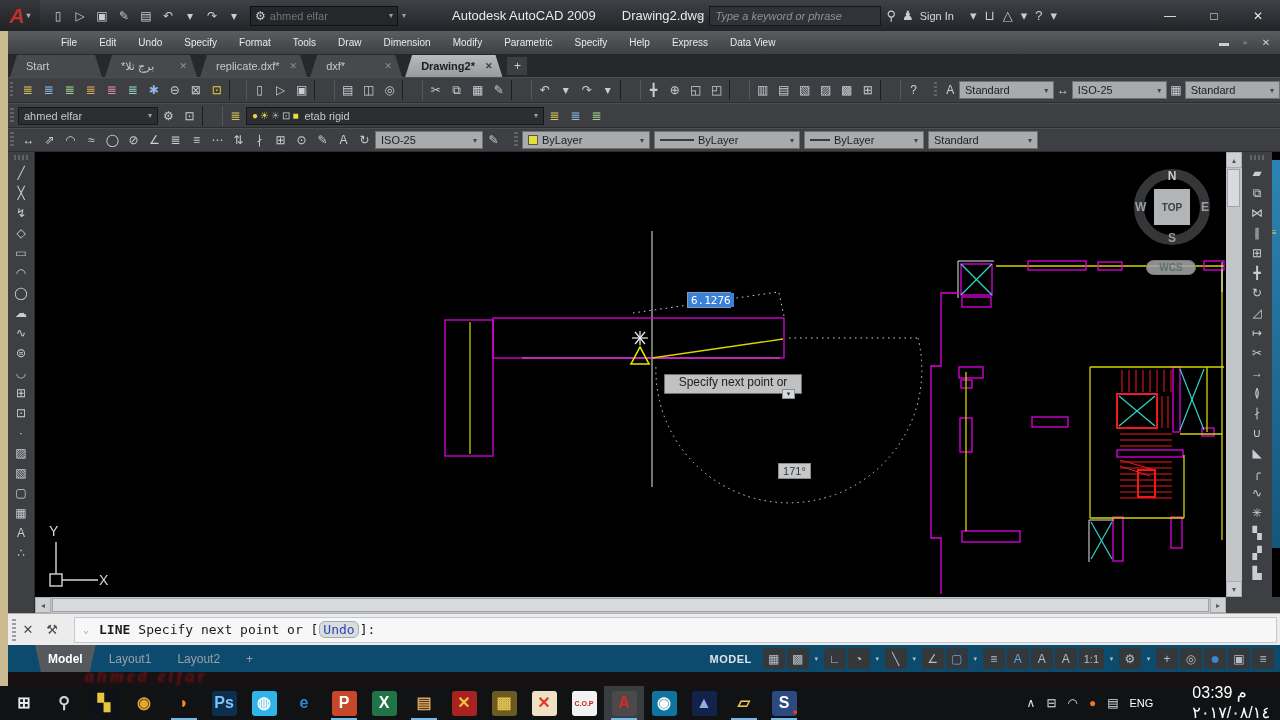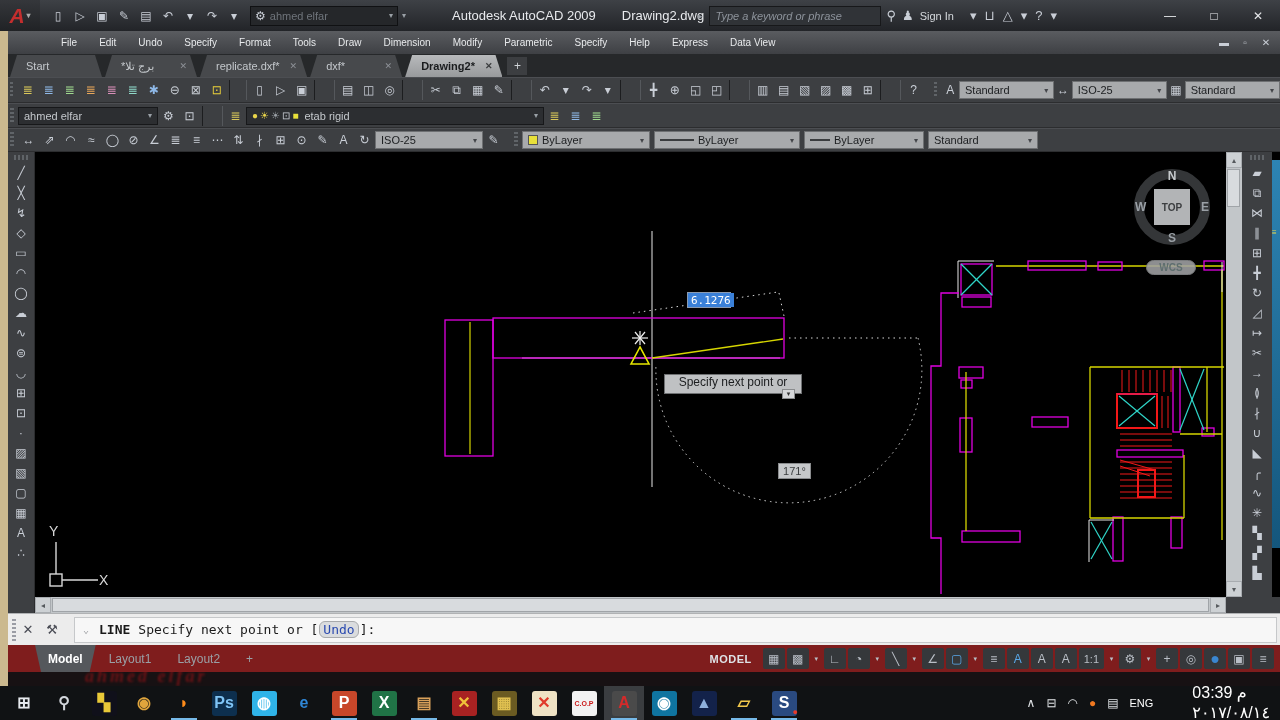--- a/index.html
+++ b/index.html
@@ -137,21 +137,21 @@
     background:repeating-linear-gradient(#9a9ca4 0 2px,transparent 2px 4px);}
   .cmd-tool{width:24px;text-align:center;color:#4a4c55;font-size:13px;}
   .cmd-input{flex:1;height:26px;background:#f7f7f7;border:1px solid #c6c8ca;margin:0 3px 0 10px;
     display:flex;align-items:center;font:13px "DejaVu Sans Mono",monospace;color:#1a1a1a;padding-left:8px;}
   .cmd-chev{color:#9a9ca0;margin-right:10px;font-size:10px;}
   .cmd-cmd{font-weight:bold;margin-right:8px;}
   .cmd-opt{background:#dadcde;border:1px solid #a8aaac;border-radius:6px;color:#2a4ab0;
     padding:0 3px;margin:4px 1px;}
 
   
-  .statusbar{position:absolute;left:0;top:645px;width:1280px;height:27px;background:#7f1d1d;
+  .statusbar{position:absolute;left:0;top:645px;width:1280px;height:27px;background:#0c4a6e;
     display:flex;align-items:center;padding-left:35px;}
   .ltab{height:27px;display:flex;align-items:center;padding:0 13px;color:#9aa0a6;font-size:12px;
     clip-path:polygon(0 0,100% 0,calc(100% - 6px) 100%,6px 100%);}
   .ltab.active{background:#55585c;color:#fff;font-weight:bold;}
   .st-right{margin-left:auto;display:flex;align-items:center;gap:2px;padding-right:6px;}
   .st-model{color:#dfe2e6;font-size:11px;font-weight:bold;padding:0 9px;letter-spacing:.5px;}
   .st-icon{width:22px;height:21px;display:flex;align-items:center;justify-content:center;
     color:#b9bec6;font-size:12px;background:#35383b;border-radius:2px;}
   .st-icon.caret{width:11px;font-size:7px;background:transparent;}
   .st-icon.blue{color:#5aa8e8;}

